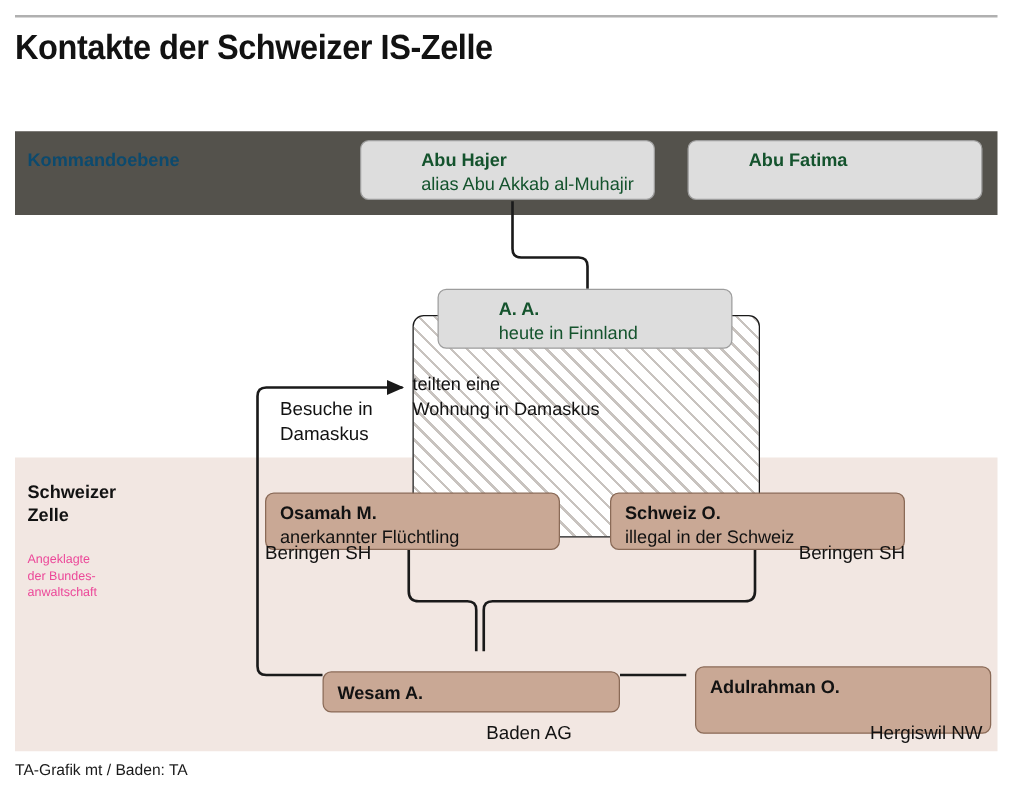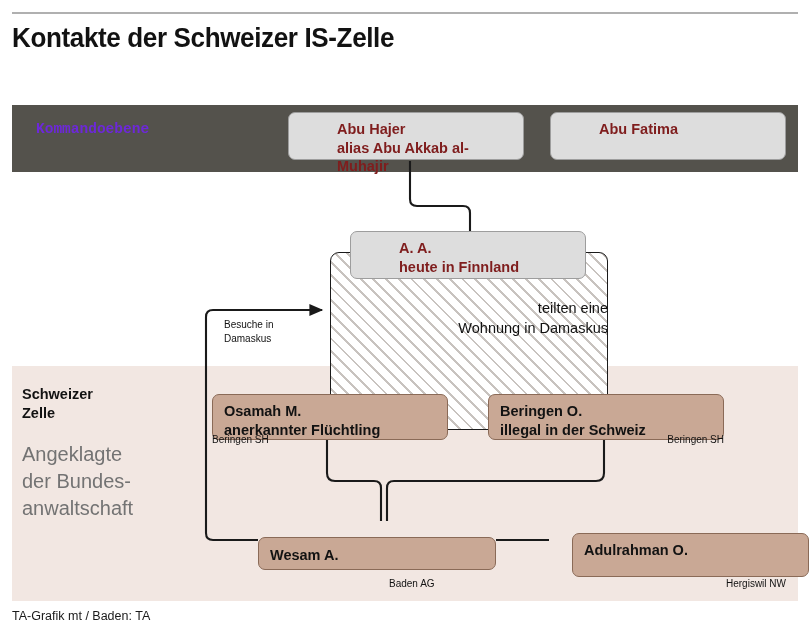--- a/index.html
+++ b/index.html
@@ -32,62 +32,62 @@
     background:#54524c;
   }
   .band-cell{
     position:absolute;left:12px;top:366px;width:786px;height:235px;
     background:#f2e7e2;
   }
   .band-label{
     position:absolute;
     font-size:14.5px;font-weight:bold;line-height:1.32;
   }
-  .band-label.command{left:36px;top:120px;color:#6d28d9;font-family:Liberation Mono, monospace;}
+  .band-label.command{left:22px;top:120px;color:#0c4a6e;}
   .band-label.cell{left:22px;top:385px;color:#121212;}
   .band-sub{
     position:absolute;left:22px;top:441px;
-    font-size:20px;line-height:1.36;color:#737373;font-weight:normal;
+    font-size:10px;line-height:1.36;color:#ec4899;font-weight:normal;
   }
 
   
   .hatch{
     position:absolute;left:330px;top:252px;width:278px;height:178px;
     border:1.6px solid #1a1a1a;border-radius:9px;
     background-color:#ffffff;
     background-image:repeating-linear-gradient(
        45deg,
        #c8c3bf 0px, #c8c3bf 2px,
        rgba(255,255,255,0) 2px, rgba(255,255,255,0) 9px);
     box-sizing:border-box;
   }
   .hatch-text{
     position:absolute;left:330px;top:298px;width:278px;
-    text-align:right;font-size:14.5px;line-height:1.38;color:#121212;
+    text-align:left;font-size:14.5px;line-height:1.38;color:#121212;
   }
 
   
   .node{
     position:absolute;box-sizing:border-box;
     border-radius:7px;
     padding:7px 11px 8px 11px;
     font-size:14.5px;line-height:1.28;
   }
   .node .nm{font-weight:bold;display:block;}
-  .node .sub{display:block;font-weight:bold;}
+  .node .sub{display:block;font-weight:normal;}
   .node.grey{
-    background:#dddddd;border:1.4px solid #9d9d9d;color:#7f1d1d;padding-left:48px;
+    background:#dddddd;border:1.4px solid #9d9d9d;color:#14532d;padding-left:48px;
   }
   .node.brown{
     background:#c9a895;border:1.4px solid #8a6a57;color:#121212;margin-top:16px;
   }
 
   
   .place{
-    position:absolute;font-size:10px;color:#121212;white-space:nowrap;
+    position:absolute;font-size:15px;color:#121212;white-space:nowrap;
   }
   .place.right{text-align:right;}
 
   
   #wires{position:absolute;left:0;top:0;width:810px;height:641px;}
 
   
   .footer{
     position:absolute;left:12px;top:609px;
     font-size:12.5px;color:#1a1a1a;
@@ -157,32 +157,32 @@
     <span class="sub"></span>
   </div>
 
   <div class="node brown" style="left:212px;top:378px;width:236px;height:46px;">
     <span class="nm">Osamah M.</span>
     <span class="sub">anerkannter Flüchtling</span>
   </div>
   <div class="place" style="left:212px;top:434px;">Beringen SH</div>
 
   <div class="node brown" style="left:488px;top:378px;width:236px;height:46px;">
-    <span class="nm">Beringen O.</span>
+    <span class="nm">Schweiz O.</span>
     <span class="sub">illegal in der Schweiz</span>
   </div>
   <div class="place right" style="left:624px;top:434px;width:100px;">Beringen SH</div>
 
   <div class="node brown" style="left:258px;top:521px;width:238px;height:33px;padding-top:8px;">
     <span class="nm">Wesam A.</span>
     <span class="sub"></span>
   </div>
   <div class="place" style="left:389px;top:578px;">Baden AG</div>
 
-  <div class="node brown" style="left:572px;top:517px;width:237px;height:44px;">
+  <div class="node brown" style="left:556px;top:517px;width:237px;height:54px;">
     <span class="nm">Adulrahman O.</span>
   </div>
   <div class="place right" style="left:666px;top:578px;width:120px;">Hergiswil NW</div>
 
   <div class="place" style="left:224px;top:318px;line-height:1.36;">
     <span>Besuche in</span><br>
     <span>Damaskus</span>
   </div>
 
   <div class="footer">TA-Grafik mt / Baden: TA</div>

